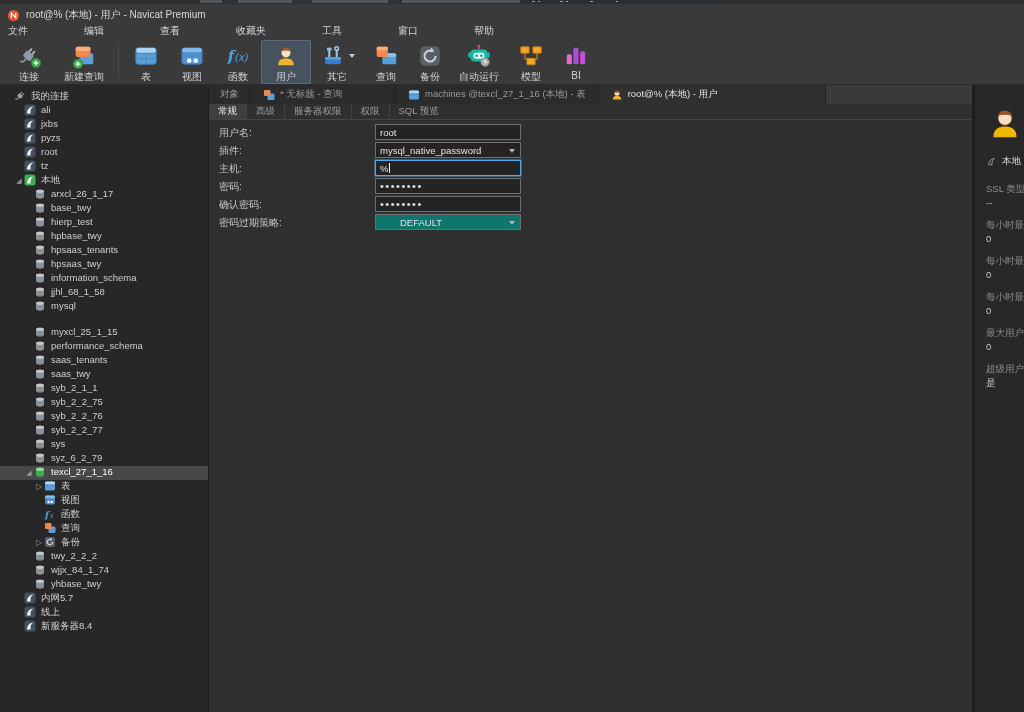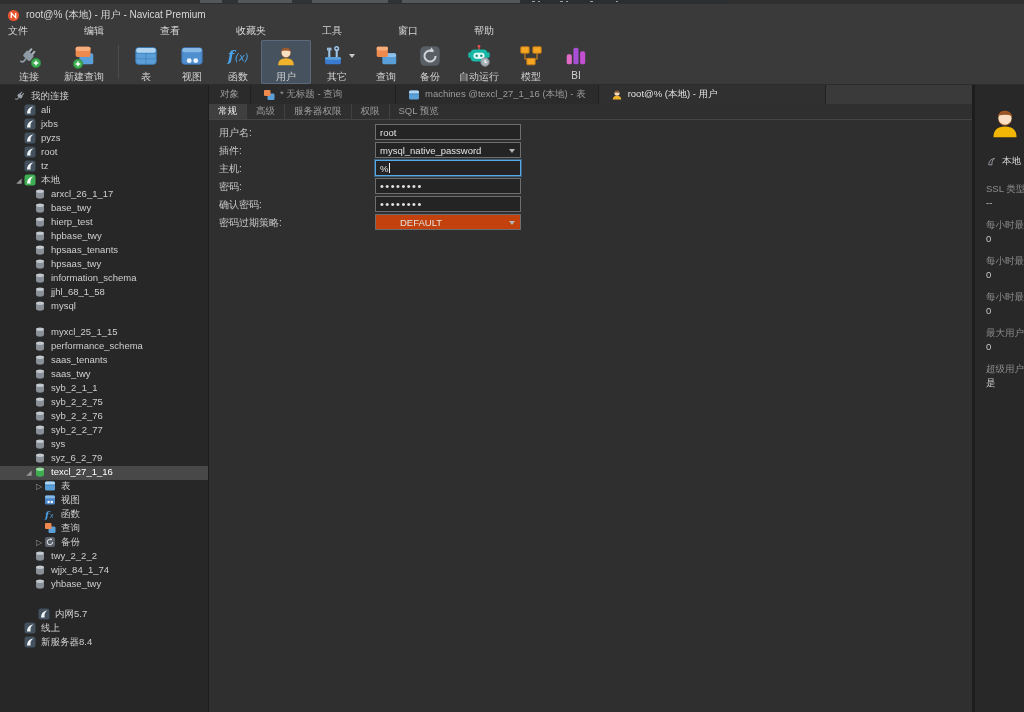--- a/index.html
+++ b/index.html
@@ -74,21 +74,21 @@
   .subtab { font-size:9.5px; color:#9c9c9c; padding:0 9px; display:flex; align-items:center; }
   .subtab + .subtab { border-left:1px solid #414141; }
   .subtab.active { background:#3f3f3f; color:#ebebeb; border-left:none; }
 
   .form { padding:4px 0 0 10px; }
   .frow { display:flex; align-items:flex-end; margin-bottom:2px; height:16px; }
   .flabel { width:156px; font-size:10px; color:#c8c8c8; }
   .fctrl { width:146px; height:16px; background:#242425; border:1px solid #6e6e6e;
     display:flex; align-items:center; padding:0 4px; font-size:9.5px; color:#e2e2e2; position:relative; }
   .fctrl.focused { border-color:#56a9e8; box-shadow:0 0 0 1px rgba(86,169,232,.4); }
-  .fctrl.filled { background:#c2410c;padding-left:24px; }
+  .fctrl.filled { background:#0f766e;padding-left:24px; }
   .fctrl .chev { position:absolute; right:5px; top:5.5px; width:0; height:0;
     border-left:3.5px solid transparent; border-right:3.5px solid transparent; border-top:4px solid #b5b5b5; }
   .pw { font-size:11px; letter-spacing:1.5px; line-height:1; }
   .caret { display:inline-block; width:1px; height:10px; background:#f2f2f2; margin-left:1px; }
 
   
   .vdivider { position:absolute; top:85px; left:972px; width:3px; bottom:0; background:#1d1d1d; }
   .infopanel { position:absolute; top:85px; left:975px; width:49px; bottom:0; background:#282828;
     overflow:hidden; padding:18px 0 0 11px; }
   .avatar { width:38px; height:40px; }
@@ -640,21 +640,21 @@
     <div class="trow" style="padding-left: 24px;">
       <span class="arrow"></span>
       <span class="ticon12">
         <svg viewBox="0 0 12 12">
           <path d="M2 3.2 v5.6 c0 1.2 1.8 2 4 2 s4 -.8 4 -2 V3.2 Z" fill="#8a9097"></path>
           <ellipse cx="6" cy="3.2" rx="4" ry="1.7" fill="#c2c8cd"></ellipse>
         </svg>
       </span>
       <span>yhbase_twy</span>
     </div>
-    <div class="trow" style="padding-left: 28px; margin-top: 16px;">
+    <div class="trow" style="padding-left: 14px;">
       <span class="arrow"></span>
       <span class="ticon12">
         <svg viewBox="0 0 12 12">
           <rect x=".5" y=".5" width="11" height="11" rx="2.5" fill="#43525e"></rect>
           <path d="M3 9.6 C3.1 5.8 5.2 3.2 9.4 2.6 C7 4.3 6.1 6.2 6.6 9.6 Z" fill="#f2f5f7"></path>
         </svg>
       </span>
       <span>内网5.7</span>
     </div>
     <div class="trow" style="padding-left: 14px;">

